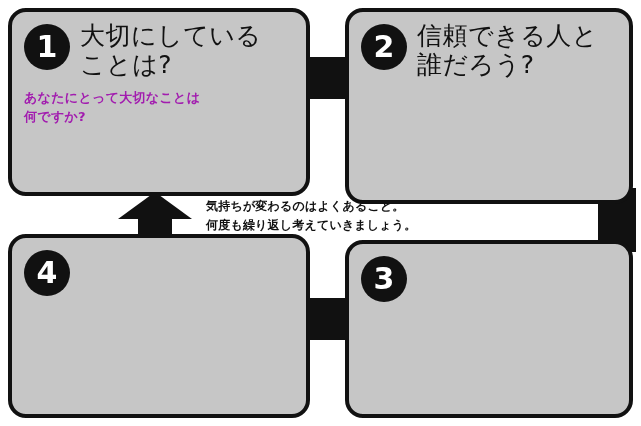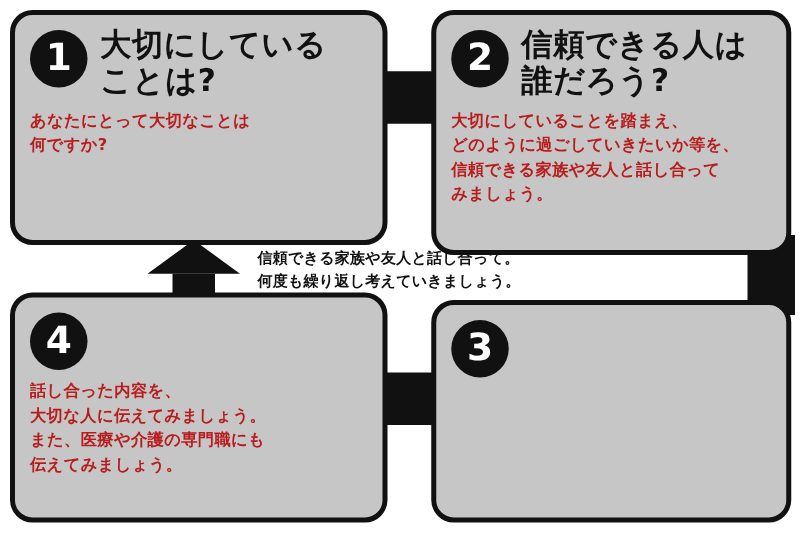--- a/index.html
+++ b/index.html
@@ -23,27 +23,27 @@
   .step-header{display:flex;align-items:flex-start;gap:10px;}
   .num-circle{
     flex:0 0 auto;
     width:46px;height:46px;border-radius:50%;
     background:#111111;color:#ffffff;
     display:flex;align-items:center;justify-content:center;
     font-weight:bold;font-size:30px;line-height:1;
     margin-top:2px;
   }
   .step-title{
-    font-weight:bold;color:#111111;
+    font-weight:normal;color:#111111;
     font-size:25px;line-height:1.15;
     white-space:pre-line;
     letter-spacing:0.5px;
   }
   .step-body{
-    font-weight:bold;color:#b91c1c;
+    font-weight:bold;color:#a21caf;
     font-size:13px;line-height:1.5;
     white-space:pre-line;
     margin-top:8px;
     letter-spacing:0.3px;
   }
   
   .up-arrow{position:absolute;z-index:1;}
   .up-arrow .head{
     width:0;height:0;
     border-left:37px solid transparent;
@@ -84,41 +84,33 @@
       <div class="step-title">大切にしている
 ことは?</div>
     </div>
     <div class="step-body">あなたにとって大切なことは
 何ですか?</div>
   </div>
 
   <div class="step-box" style="left:345px;top:8px;width:288px;height:196px;">
     <div class="step-header">
       <div class="num-circle">2</div>
-      <div class="step-title">信頼できる人は
+      <div class="step-title">信頼できる人と
 誰だろう?</div>
     </div>
-    <div class="step-body">大切にしていることを踏まえ、
-どのように過ごしていきたいか等を、
-信頼できる家族や友人と話し合って
-みましょう。</div>
   </div>
 
   <div class="step-box" style="left:345px;top:240px;width:288px;height:178px;">
     <div class="step-header">
       <div class="num-circle">3</div>
     </div>
   </div>
 
   <div class="step-box" style="left:8px;top:234px;width:302px;height:184px;">
     <div class="step-header">
       <div class="num-circle">4</div>
     </div>
-    <div class="step-body">話し合った内容を、
-大切な人に伝えてみましょう。
-また、医療や介護の専門職にも
-伝えてみましょう。</div>
   </div>
 
-  <div class="center-note">信頼できる家族や友人と話し合って。
+  <div class="center-note">気持ちが変わるのはよくあること。
 何度も繰り返し考えていきましょう。</div>
 
 </div>
 
 </body></html>

